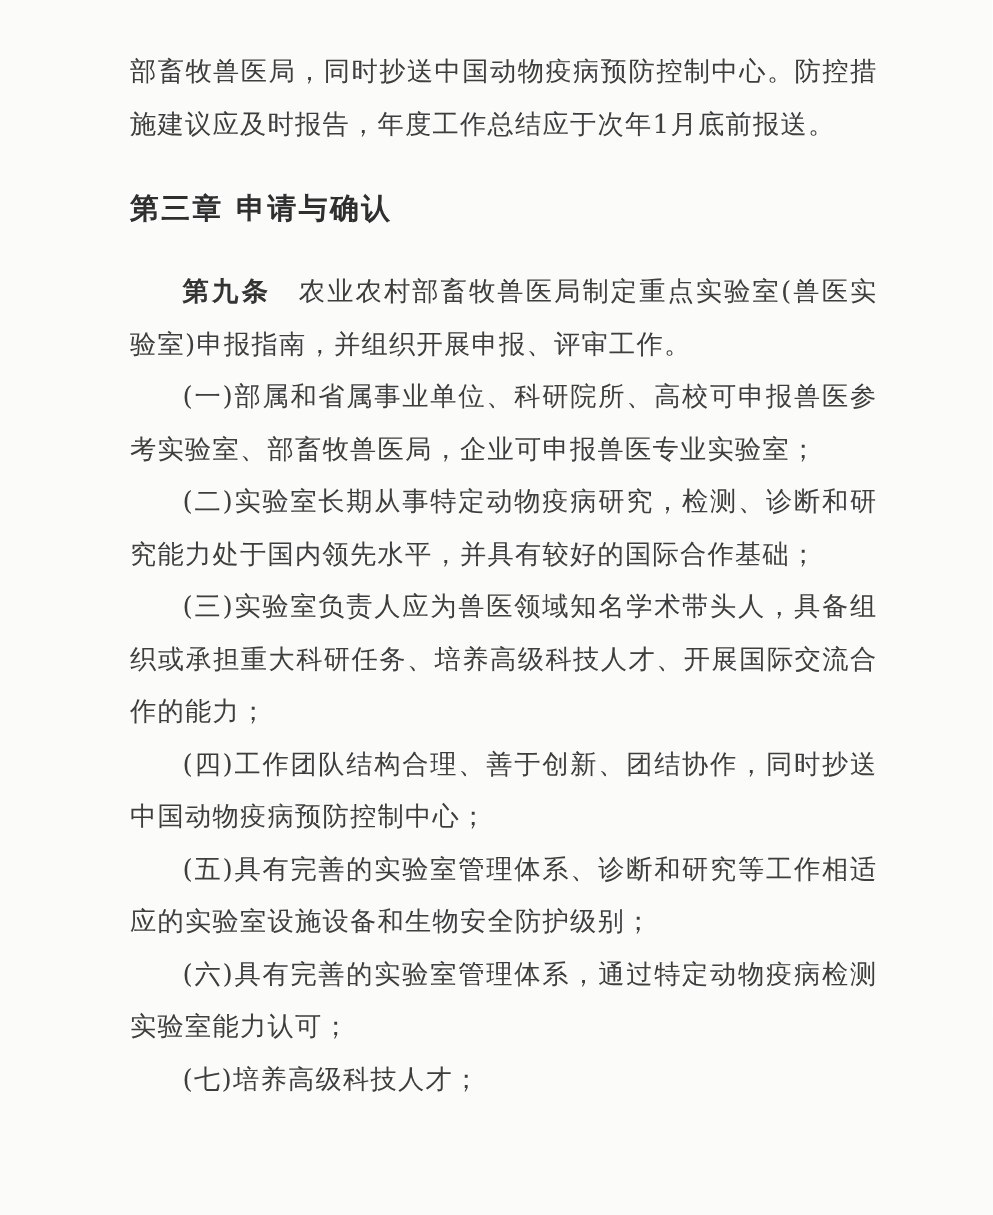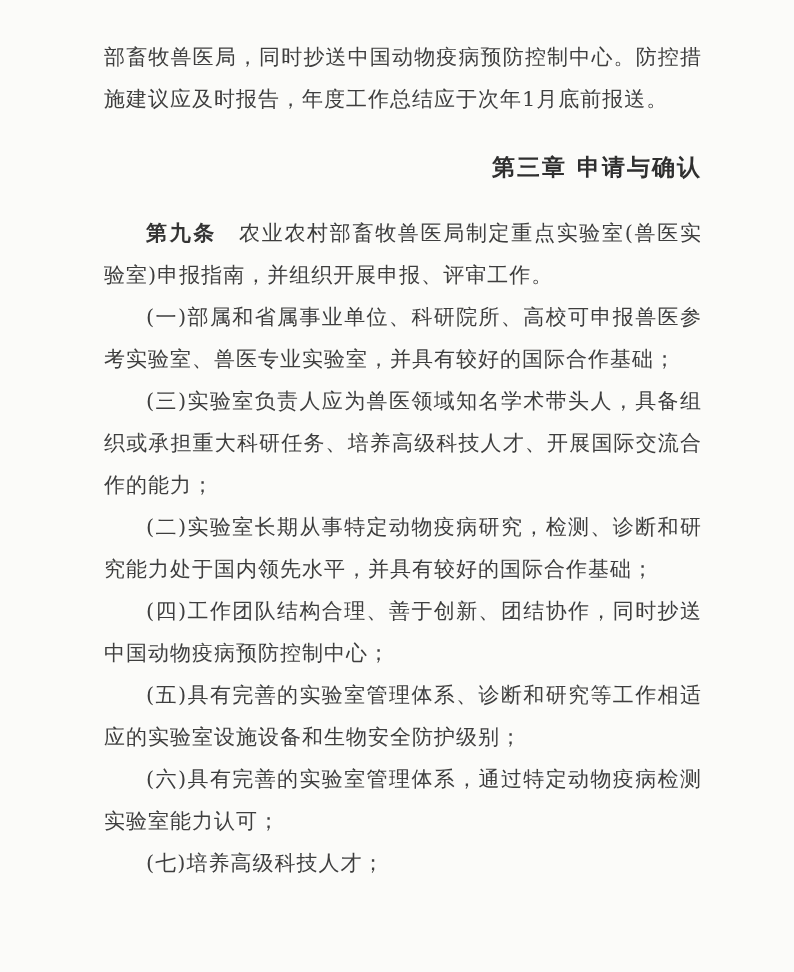--- a/index.html
+++ b/index.html
@@ -30,21 +30,21 @@
   .indent {
     text-indent: 2em;
   }
   .chapter-heading {
     margin: 26px 0 24px 0;
     font-family: "DejaVu Sans", sans-serif;
     font-weight: bold;
     font-size: 23px;
     line-height: 42px;
     letter-spacing: 2px;
-    text-align: right;
+    text-align: left;
     color: #2f2f2f;
   }
   .article-label {
     font-family: Liberation Serif, serif;
     font-weight: bold;
     color: #343434;
     margin-right: 22px;
     letter-spacing: 2px;
   }
 </style>
@@ -55,25 +55,25 @@
 
   <p class="body-para">部畜牧兽医局，同时抄送中国动物疫病预防控制中心。防控措施建议应及时报告，年度工作总结应于次年1月底前报送。</p>
 
   <h2 class="chapter-heading">第三章 申请与确认</h2>
 
   <p class="body-para indent">
     <span class="article-label">第九条</span><span>农业农村部畜牧兽医局制定重点实验室(兽医实验室)申报指南，并组织开展申报、评审工作。</span>
   </p>
 
 
-  <p class="body-para indent">(一)部属和省属事业单位、科研院所、高校可申报兽医参考实验室、兽医专业实验室，并具有较好的国际合作基础；</p>
+  <p class="body-para indent">(一)部属和省属事业单位、科研院所、高校可申报兽医参考实验室、部畜牧兽医局，企业可申报兽医专业实验室；</p>
+
+  <p class="body-para indent">(二)实验室长期从事特定动物疫病研究，检测、诊断和研究能力处于国内领先水平，并具有较好的国际合作基础；</p>
 
   <p class="body-para indent">(三)实验室负责人应为兽医领域知名学术带头人，具备组织或承担重大科研任务、培养高级科技人才、开展国际交流合作的能力；</p>
-
-  <p class="body-para indent">(二)实验室长期从事特定动物疫病研究，检测、诊断和研究能力处于国内领先水平，并具有较好的国际合作基础；</p>
 
   <p class="body-para indent">(四)工作团队结构合理、善于创新、团结协作，同时抄送中国动物疫病预防控制中心；</p>
 
   <p class="body-para indent">(五)具有完善的实验室管理体系、诊断和研究等工作相适应的实验室设施设备和生物安全防护级别；</p>
 
   <p class="body-para indent">(六)具有完善的实验室管理体系，通过特定动物疫病检测实验室能力认可；</p>
 
   <p class="body-para indent">(七)培养高级科技人才；</p>
 
 </div>

